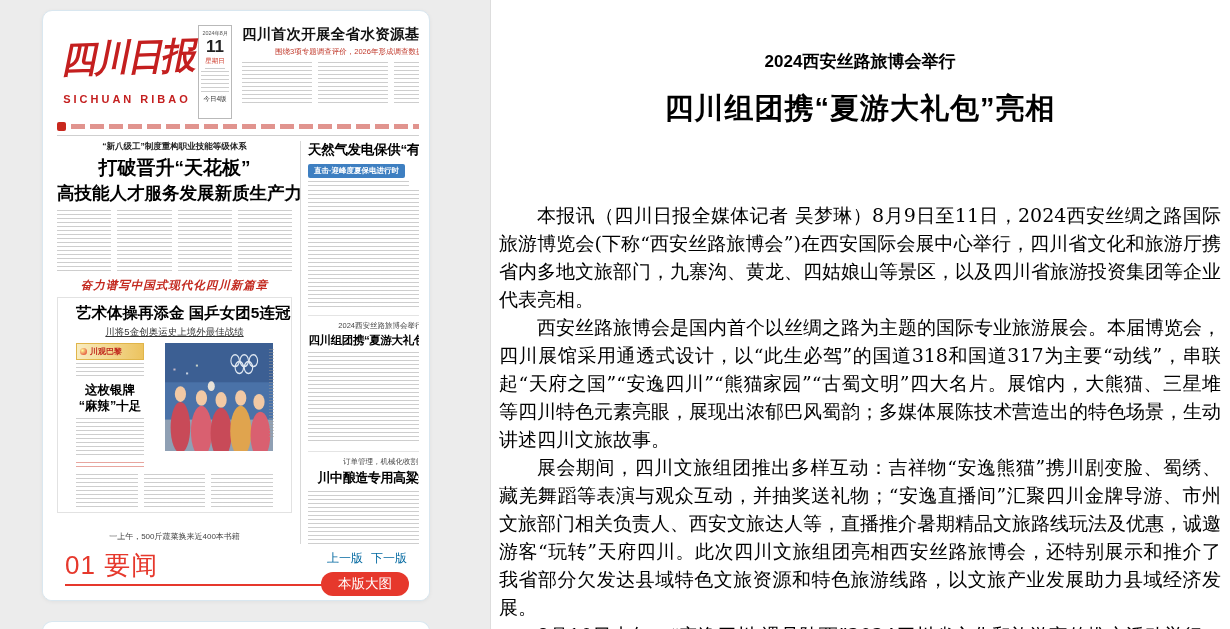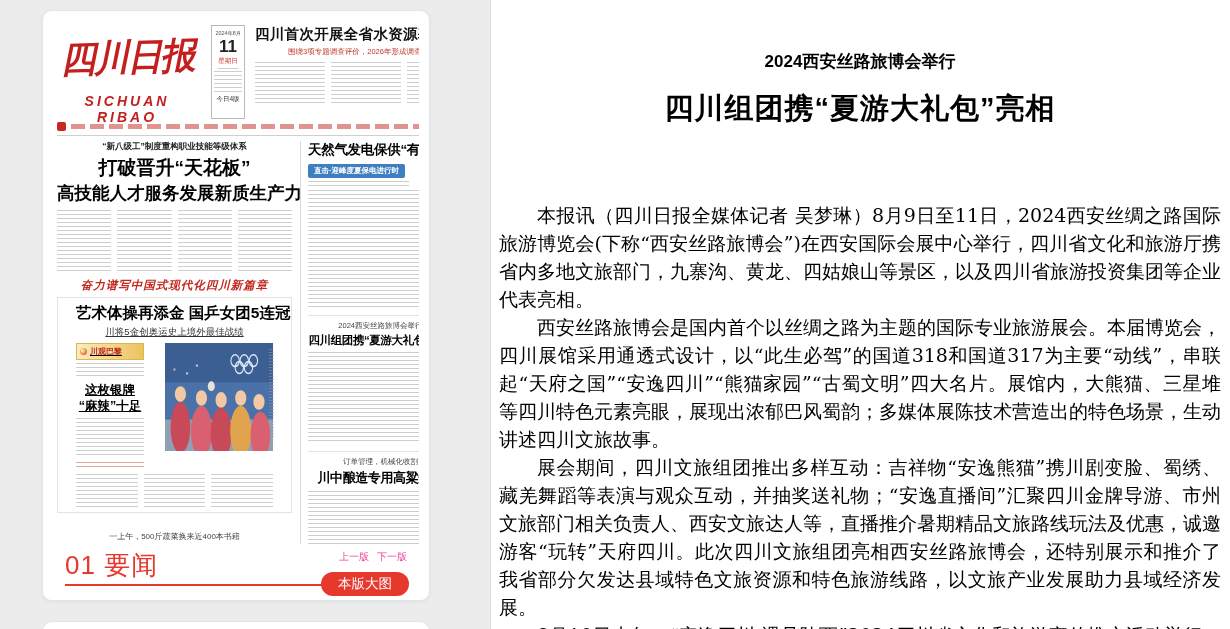--- a/index.html
+++ b/index.html
@@ -14,22 +14,22 @@
   .next-card { position:absolute; left:42px; top:621px; width:388px; height:10px;
                background:#fff; border:1px solid #d9e7f0; border-radius:10px 10px 0 0; border-bottom:none; }
 
   .paper { position:absolute; left:14px; right:10px; top:12px; bottom:56px; overflow:hidden; }
 
   
   .p-header { display:flex; align-items:stretch; height:96px; }
   .masthead { width:150px; padding-top:10px; text-align:center; }
   .masthead .cn { color:#c41f1f; font-family:"DejaVu Serif", serif; font-weight:bold; font-style:italic;
                   font-size:37px; letter-spacing:-2px; white-space:nowrap; transform:rotate(-2deg) scaleX(.95); display:inline-block; }
-  .masthead .latin { color:#c41f1f; font-size:14px; font-weight:bold; letter-spacing:3px; margin-top:10px;font-style:italic; }
-  .datebox { width:34px; margin:2px 4px 0 14px; border:1px solid #b9b9b9; padding:3px 2px; text-align:center;
+  .masthead .latin { color:#c41f1f; font-size:11px; font-weight:bold; letter-spacing:3px; margin-top:10px; }
+  .datebox { width:34px; margin:2px 4px 0 1px; border:1px solid #b9b9b9; padding:3px 2px; text-align:center;
              display:flex; flex-direction:column; align-items:center; font-size:6px; color:#555; }
   .datebox .ym { font-size:6px; white-space:nowrap; transform:scale(.9); }
   .datebox .day { font-size:17px; font-weight:bold; color:#222; line-height:1.1; }
   .datebox .wd { font-size:6.5px; color:#c32; border-bottom:1px solid #ccc; padding-bottom:2px; margin-bottom:2px; white-space:nowrap; }
   .datebox .pages { font-size:6.5px; color:#333; margin-top:2px; white-space:nowrap; }
   .topstory { flex:1; padding:2px 2px 0 6px; }
   .topstory .t { font-size:14.5px; font-weight:bold; color:#111; white-space:nowrap; letter-spacing:.3px; }
   .topstory .st { font-size:7.5px; color:#c0392b; text-align:center; margin:3px 0 5px; }
   .turn { text-align:right; font-size:7px; color:#888; margin-top:2px; }
 
@@ -52,21 +52,21 @@
   .kicker { font-size:8.5px; font-weight:bold; color:#222; text-align:center; white-space:nowrap; }
   .mainstory .h1 { font-size:19px; font-weight:bold; text-align:center; color:#000; white-space:nowrap; margin-top:2px; }
   .mainstory .h2 { font-size:17.5px; font-weight:bold; text-align:center; color:#000; white-space:nowrap; }
 
   .banner { color:#c3291f; font-weight:bold; font-style:italic; text-align:center; font-size:11.5px;
             letter-spacing:1px; margin:6px 0 4px; white-space:nowrap; font-family:"DejaVu Serif", serif; }
 
   .olybox { border:1px solid #e2e2e2; padding:5px 18px 4px; }
   .olybox .t { font-size:15.5px; font-weight:bold; text-align:center; white-space:nowrap; }
   .olybox .st { font-size:9.5px; text-align:center; color:#333; margin:2px 0 4px;text-decoration:underline; }
-  .olyrow { display:flex; gap:21px;text-decoration:underline; }
+  .olyrow { display:flex; gap:21px; }
   .olyside { width:68px; flex:none; }
   .goldbadge { display:flex; align-items:center; gap:3px; background:linear-gradient(90deg,#f8ecc0,#ecc35f);
                border:1px solid #e0b54a; padding:2px 3px; margin-bottom:3px; }
   .goldbadge .dot { width:7px; height:7px; border-radius:50%; background:radial-gradient(circle at 35% 35%, #ff9, #d22); flex:none; }
   .goldbadge .lbl { font-size:8px; font-weight:bold; color:#c0271d; white-space:nowrap; }
   .silver { font-size:12.5px; font-weight:bold; text-align:center; line-height:1.25; margin:4px 0; white-space:nowrap; }
   .photo { flex:1; position:relative; }
   .photo svg { width:100%; height:108px; display:block; }
   .caption-strip { position:absolute; right:-1px; top:6px; width:5px; height:90px;
                    background-image:repeating-linear-gradient(#9a9a9a 0, #9a9a9a 1px, transparent 1px, transparent 3px); opacity:.5; }
@@ -81,21 +81,21 @@
 
   .substory { margin-top:7px; border-top:1px solid #e4e4e4; padding-top:5px; }
   .substory .k { font-size:7.5px; color:#444; text-align:center; white-space:nowrap; }
   .substory .t { font-size:11.5px; font-weight:bold; text-align:center; white-space:nowrap; letter-spacing:-.4px; margin:2px 0 4px; }
   .substory .t.big { font-size:13px; }
 
   
   .card-footer { position:absolute; left:0; right:0; bottom:0; height:56px; background:#fff; }
   .page-label { position:absolute; left:22px; top:4px; font-size:26px; color:#e6382c; letter-spacing:1px; }
   .footer-line { position:absolute; left:22px; right:22px; top:40px; height:2px; background:#e6382c; }
-  .pager { position:absolute; right:22px; top:6px; font-size:10px; color:#ec4899; }
+  .pager { position:absolute; right:22px; top:6px; font-size:12px; color:#0369a1; }
   .pager span { cursor:pointer; }
   .pager .sep { display:inline-block; width:8px; }
   .zoom-pill { position:absolute; right:20px; top:28px; background:#e6382c; color:#fff; font-size:13.5px;
                padding:3px 17px; border-radius:14px; cursor:pointer; }
 
   
   .right-region { position:absolute; left:490px; top:0; width:740px; height:629px; background:#fff;
                   border-left:1px solid #ddd; }
   .article { padding:50px 9px 0 8px; }
   .a-kicker { text-align:center; font-size:17px; font-weight:bold; color:#000; }

